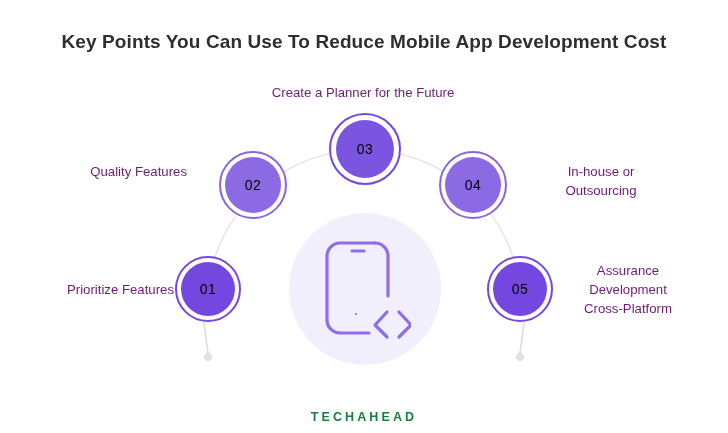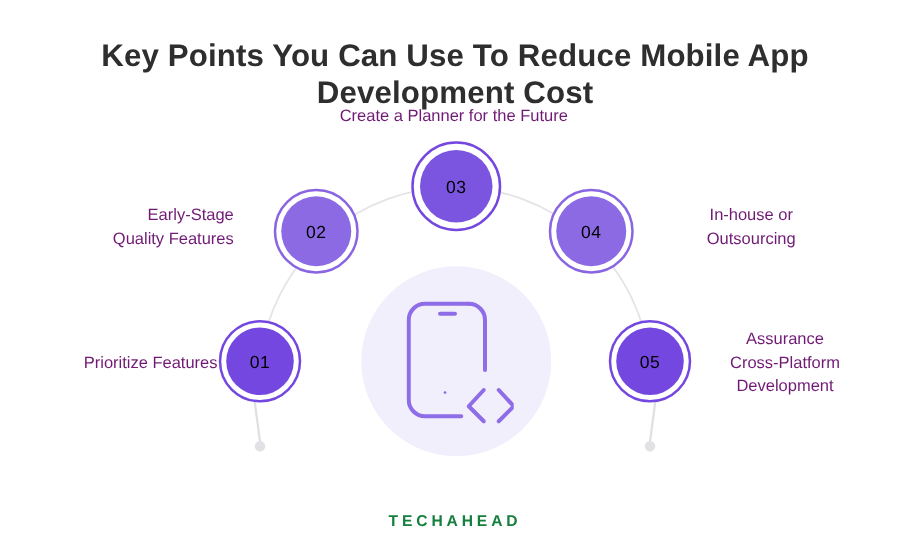--- a/index.html
+++ b/index.html
@@ -19,21 +19,21 @@
     overflow: hidden;
   }
 
   
   .page-title {
     position: absolute;
     left: 0;
     top: 31px;
     width: 728px;
     text-align: center;
-    font-size: 25px;
+    font-size: 19px;
     font-weight: bold;
     color: #2e2e2e;
     letter-spacing: 0.1px;
   }
 
   
   .lines-layer {
     position: absolute;
     left: 0;
     top: 0;
@@ -206,34 +206,33 @@
     <span class="disc">
       <span class="num">05</span>
     </span>
   </div>
 
   <div class="caption caption-prioritize">
     <div>Prioritize Features</div>
   </div>
 
   <div class="caption caption-early">
-    <div>Early-Stage</div>
     <div>Quality Features</div>
   </div>
 
   <div class="caption caption-planner">
     <div>Create a Planner for the Future</div>
   </div>
 
   <div class="caption caption-inhouse">
     <div>In-house or</div>
     <div>Outsourcing</div>
   </div>
 
   <div class="caption caption-crossplat">
     <div>Assurance</div>
+    <div>Development</div>
     <div>Cross-Platform</div>
-    <div>Development</div>
   </div>
 
   <div class="brand">TECHAHEAD</div>
 
 </div>
 
 </body></html>

